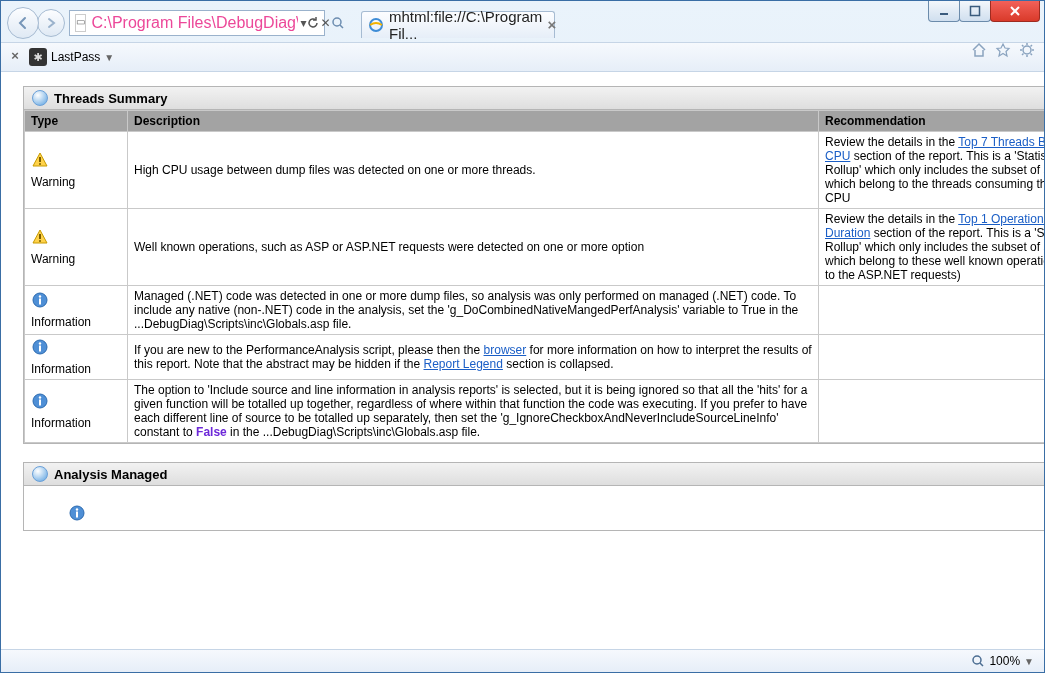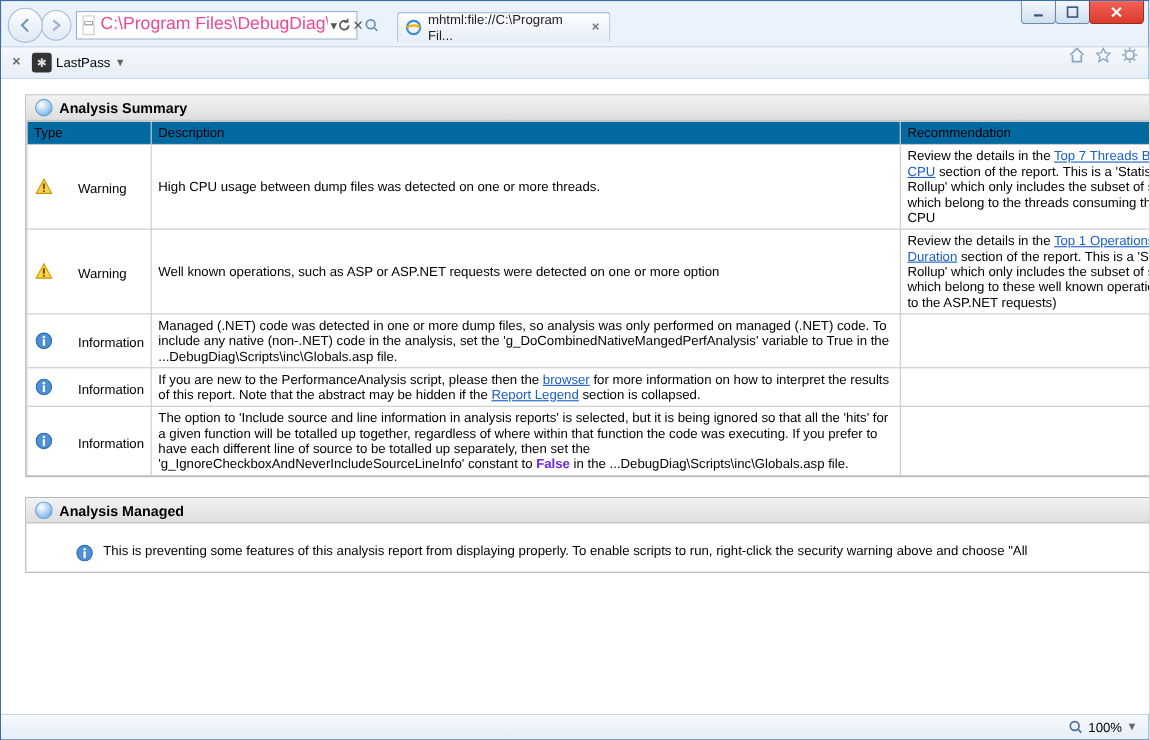--- a/index.html
+++ b/index.html
@@ -100,21 +100,21 @@
   }
   .tab {
     height: 26px;
     border: 1px solid #a6bbd2;
     border-bottom: none;
     border-radius: 3px 3px 0 0;
     background: linear-gradient(#fcfdff,#e6eef8);
     display: flex; align-items: center;
     padding: 0 6px;
     gap: 5px;
-    font-size: 12px;
+    font-size: 15px;
     color: #222;
     max-width: 180px;
   }
   .tab .ieicon { width: 16px; height: 16px; display:flex;align-items:center;justify-content:center;}
   .tab .x { width: 14px; height: 14px; color:#777; font-weight:bold; cursor:pointer; text-align:center; line-height:13px; border-radius:2px;}
   .rightctrls {
     position: absolute; right: 8px; top: 40px;
     display: flex; gap: 6px;
   }
   .rc {
@@ -183,25 +183,25 @@
     width: 100%;
     border-collapse: collapse;
     font-size: 12px;
   }
   table.report th, table.report td {
     border: 1px solid #c9c9c9;
     padding: 3px 6px;
     text-align: left;
     vertical-align: middle;
   }
-  table.report th { background: #0369a1; font-weight: normal; }
+  table.report th { background: #a3a3a3; font-weight: bold; }
   .col-type { width: 90px; }
   .col-rec  { width: 270px; }
   .icon-td {
-    display: flex; align-items: flex-end; gap: 22px;
+    display: flex; align-items: flex-start; gap: 6px; flex-direction: column;
   }
   .icn { width: 18px; height: 18px; display:inline-flex; align-items:center; justify-content:center; flex-shrink:0;}
   .link { color: #1a5ec6; text-decoration: underline; cursor: pointer; }
   .boldred { color: #6d28d9; font-weight: bold; }
   .details-body {
     padding: 18px 24px 8px 44px;
     font-size: 12px;
   }
   .details-row {
     display: flex; align-items: flex-start; gap: 8px;
@@ -321,21 +321,21 @@
     <span>LastPass</span>
     <span class="lpdrop">▼</span>
   </div>
 
   <div class="viewport">
     <div class="docbody">
 
       <div class="section">
         <div class="sechdr">
           <span class="bullet"></span>
-          <span>Analysis Summary</span>
+          <span>Threads Summary</span>
         </div>
         <table class="report">
           <thead>
             <tr>
               <th class="col-type">Type</th>
               <th>Description</th>
               <th class="col-rec">Recommendation</th>
             </tr>
           </thead>
           <tbody>
@@ -444,21 +444,20 @@
         <div class="details-body">
           <div class="details-row">
             <span class="icn">
               <svg width="18" height="18">
                   <circle cx="9" cy="9" r="7" fill="#4e8fd6" stroke="#2c6bb0"></circle>
                   <circle cx="9" cy="5.5" r="1.2" fill="#fff"></circle>
                   <rect x="8" y="7.5" width="2" height="6" fill="#fff"></rect>
                 </svg>
             </span>
             <div>
-              <div>This is preventing some features of this analysis report from displaying properly. To enable scripts to run, right-click the security warning above and choose "All</div>
             </div>
           </div>
         </div>
       </div>
 
     </div>
   </div>
 
   <div class="statusbar">
     <span class="zoomicon">

